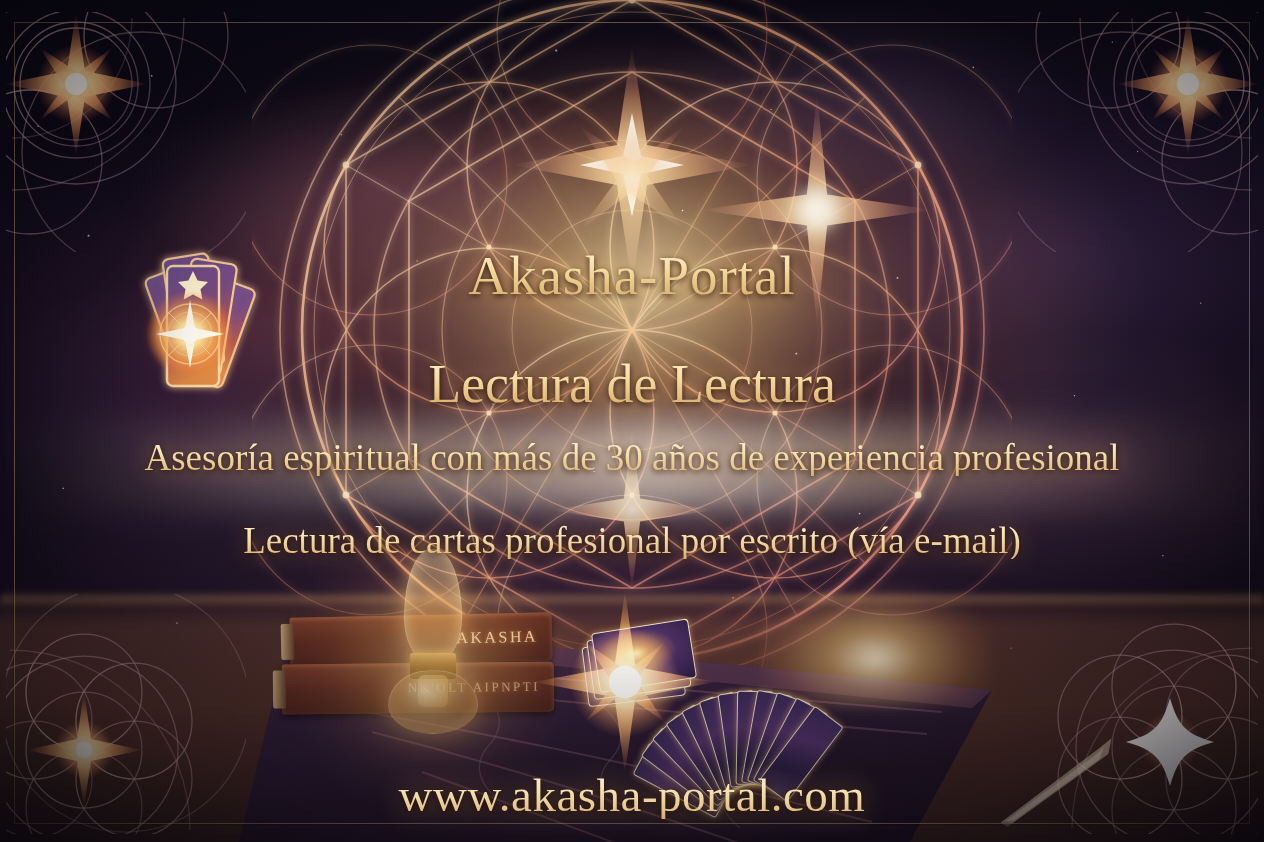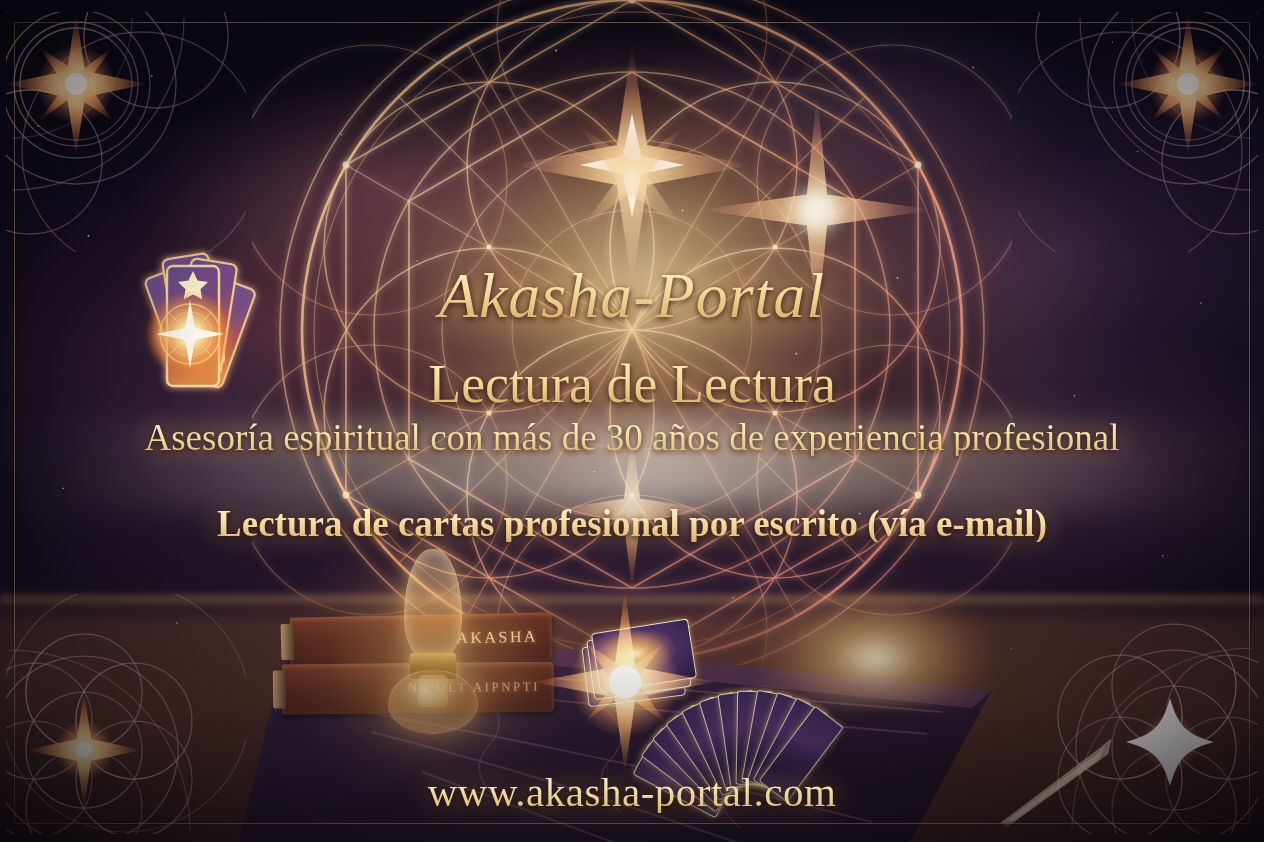--- a/index.html
+++ b/index.html
@@ -260,62 +260,60 @@
     position:absolute;left:0;top:0;width:100%;height:100%;
     pointer-events:none;
     text-align:center;
   }
   .txt{
     position:absolute;left:0;width:100%;
     color:#f4dba4;
     white-space:nowrap;
   }
   #title{
-    top:264px;
-    font-size:64px;
+    top:248px;
+    font-size:55px;
     line-height:1;
     letter-spacing:1px;
     background:linear-gradient(180deg,#fdf0c8 0%,#f6dda2 38%,#e8c584 66%,#d3a965 100%);
     -webkit-background-clip:text;background-clip:text;
     -webkit-text-fill-color:transparent;color:transparent;
     filter:drop-shadow(0 2px 3px rgba(40,16,6,.95)) drop-shadow(0 0 16px rgba(255,190,100,.45));
-    font-style:italic;
   }
   #subtitle{
     top:357px;
     font-size:54px;
     line-height:1;
     background:linear-gradient(180deg,#fdf0c8 0%,#f6dda2 40%,#e6c080 72%,#cfa362 100%);
     -webkit-background-clip:text;background-clip:text;
     -webkit-text-fill-color:transparent;color:transparent;
     filter:drop-shadow(0 2px 3px rgba(40,16,6,.95)) drop-shadow(0 0 14px rgba(255,190,100,.40));
   }
   #tagline-1{
-    top:419px;
+    top:439px;
     font-size:37px;
     line-height:1;
     background:linear-gradient(180deg,#fdf2d2 0%,#f7e0ab 42%,#e9c68a 74%,#d6ad6c 100%);
     -webkit-background-clip:text;background-clip:text;
     -webkit-text-fill-color:transparent;color:transparent;
     filter:drop-shadow(0 2px 3px rgba(40,16,6,.95)) drop-shadow(0 0 12px rgba(255,190,100,.35));
     text-align:center;
   }
   #tagline-2{
-    top:505px;
+    top:522px;
     font-size:37px;
     line-height:1;
     background:linear-gradient(180deg,#fdf2d2 0%,#f7e0ab 42%,#e9c68a 74%,#d6ad6c 100%);
     -webkit-background-clip:text;background-clip:text;
     -webkit-text-fill-color:transparent;color:transparent;
     filter:drop-shadow(0 2px 3px rgba(40,16,6,.95)) drop-shadow(0 0 12px rgba(255,190,100,.35));
-    font-weight:bold;
   }
   #website{
     top:772px;
-    font-size:41px;
+    font-size:47px;
     line-height:1;
     letter-spacing:.5px;
     background:linear-gradient(180deg,#fdf2d4 0%,#f5dfac 44%,#e7c68c 76%,#d4ab6b 100%);
     -webkit-background-clip:text;background-clip:text;
     -webkit-text-fill-color:transparent;color:transparent;
     filter:drop-shadow(0 2px 4px rgba(30,12,6,1)) drop-shadow(0 0 14px rgba(255,190,100,.35));
   }
 
   
   #tarot-icon{

